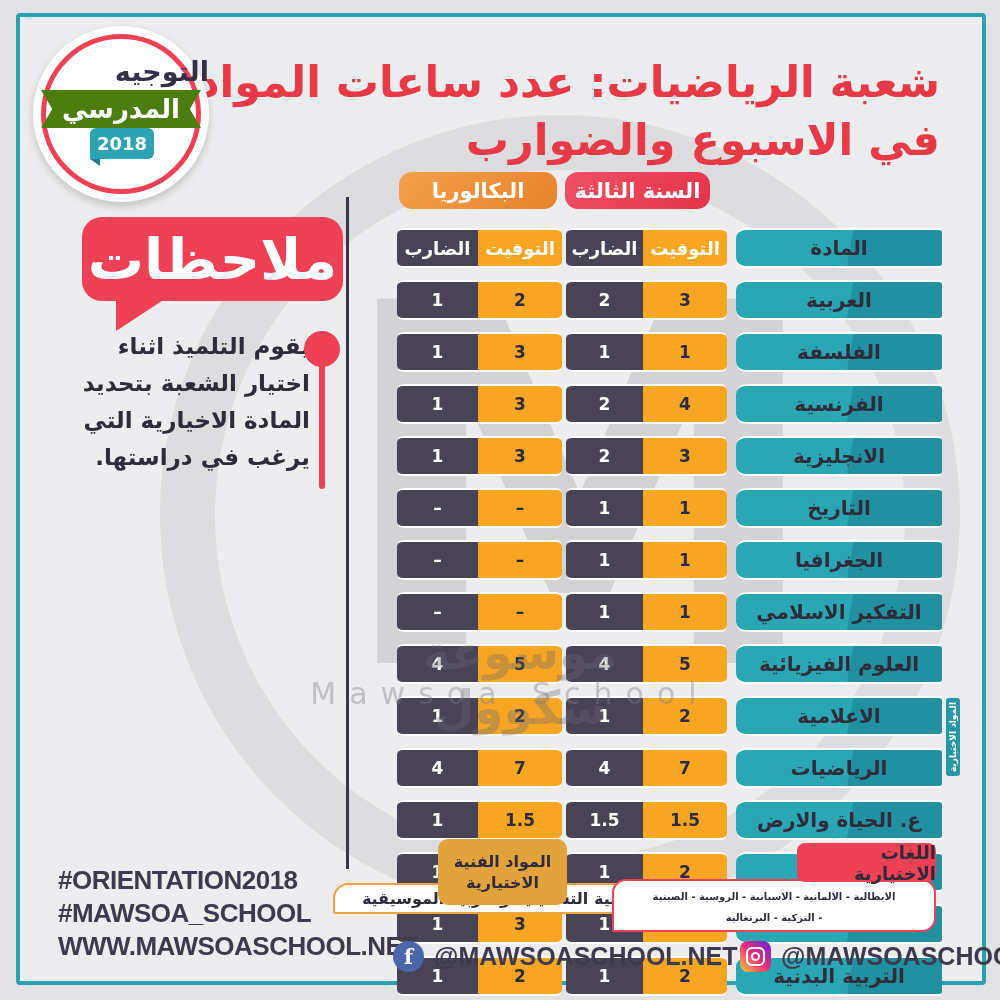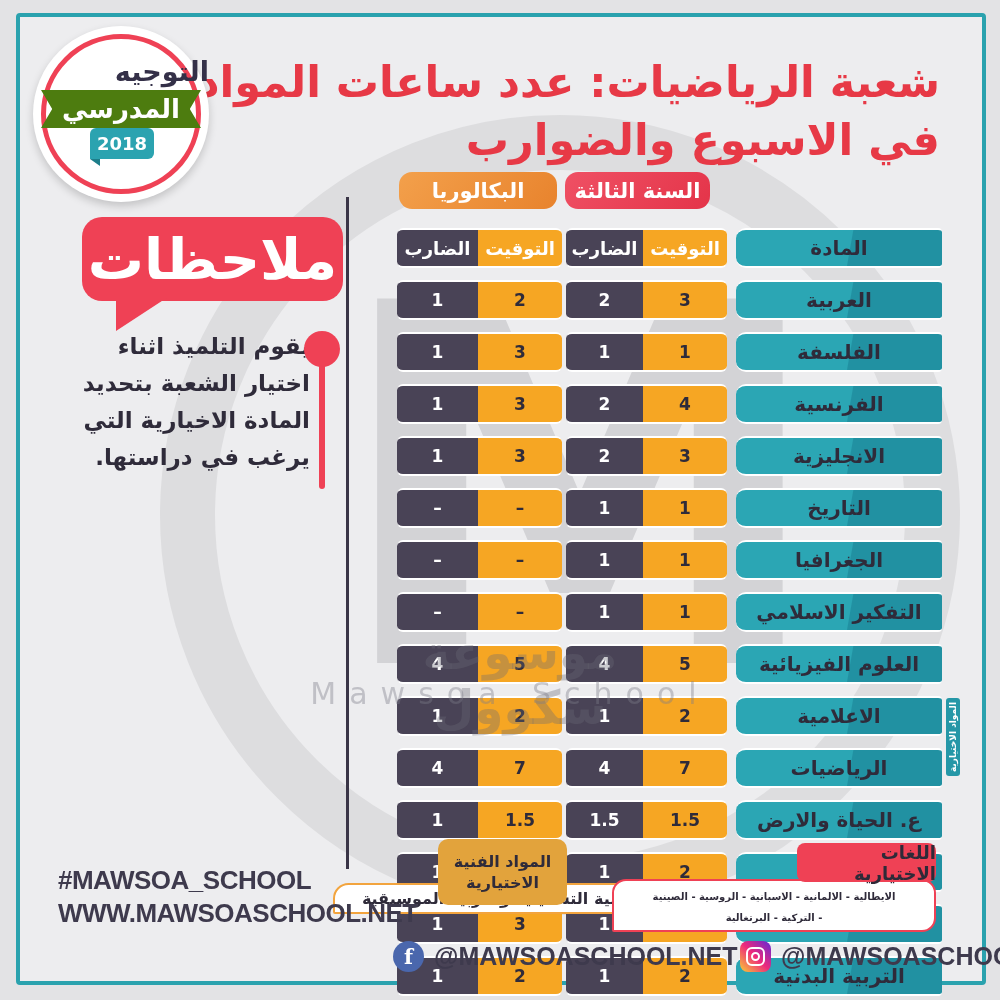--- a/index.html
+++ b/index.html
@@ -275,20 +275,21 @@
     <span>المواد الفنية</span>
     <span>الاختيارية</span>
   </div>
   <div class="lang-bar">
     <div>الايطالية - الالمانية - الاسبانية - الروسية - الصينية</div>
     <div>- التركية - البرتغالية</div>
   </div>
   <div class="lang-badge">اللغات الاختيارية</div>
 
   <div class="hashtags">
+    <div>#ORIENTATION2018</div>
     <div>#MAWSOA_SCHOOL</div>
     <div>WWW.MAWSOASCHOOL.NET</div>
   </div>
   <div class="social fb">
     <div class="fb-icon">f</div>
     <span>@MAWSOASCHOOL.NET</span>
   </div>
   <div class="social ig">
     <div class="ig-icon"></div>
     <span>@MAWSOASCHOOL</span>

